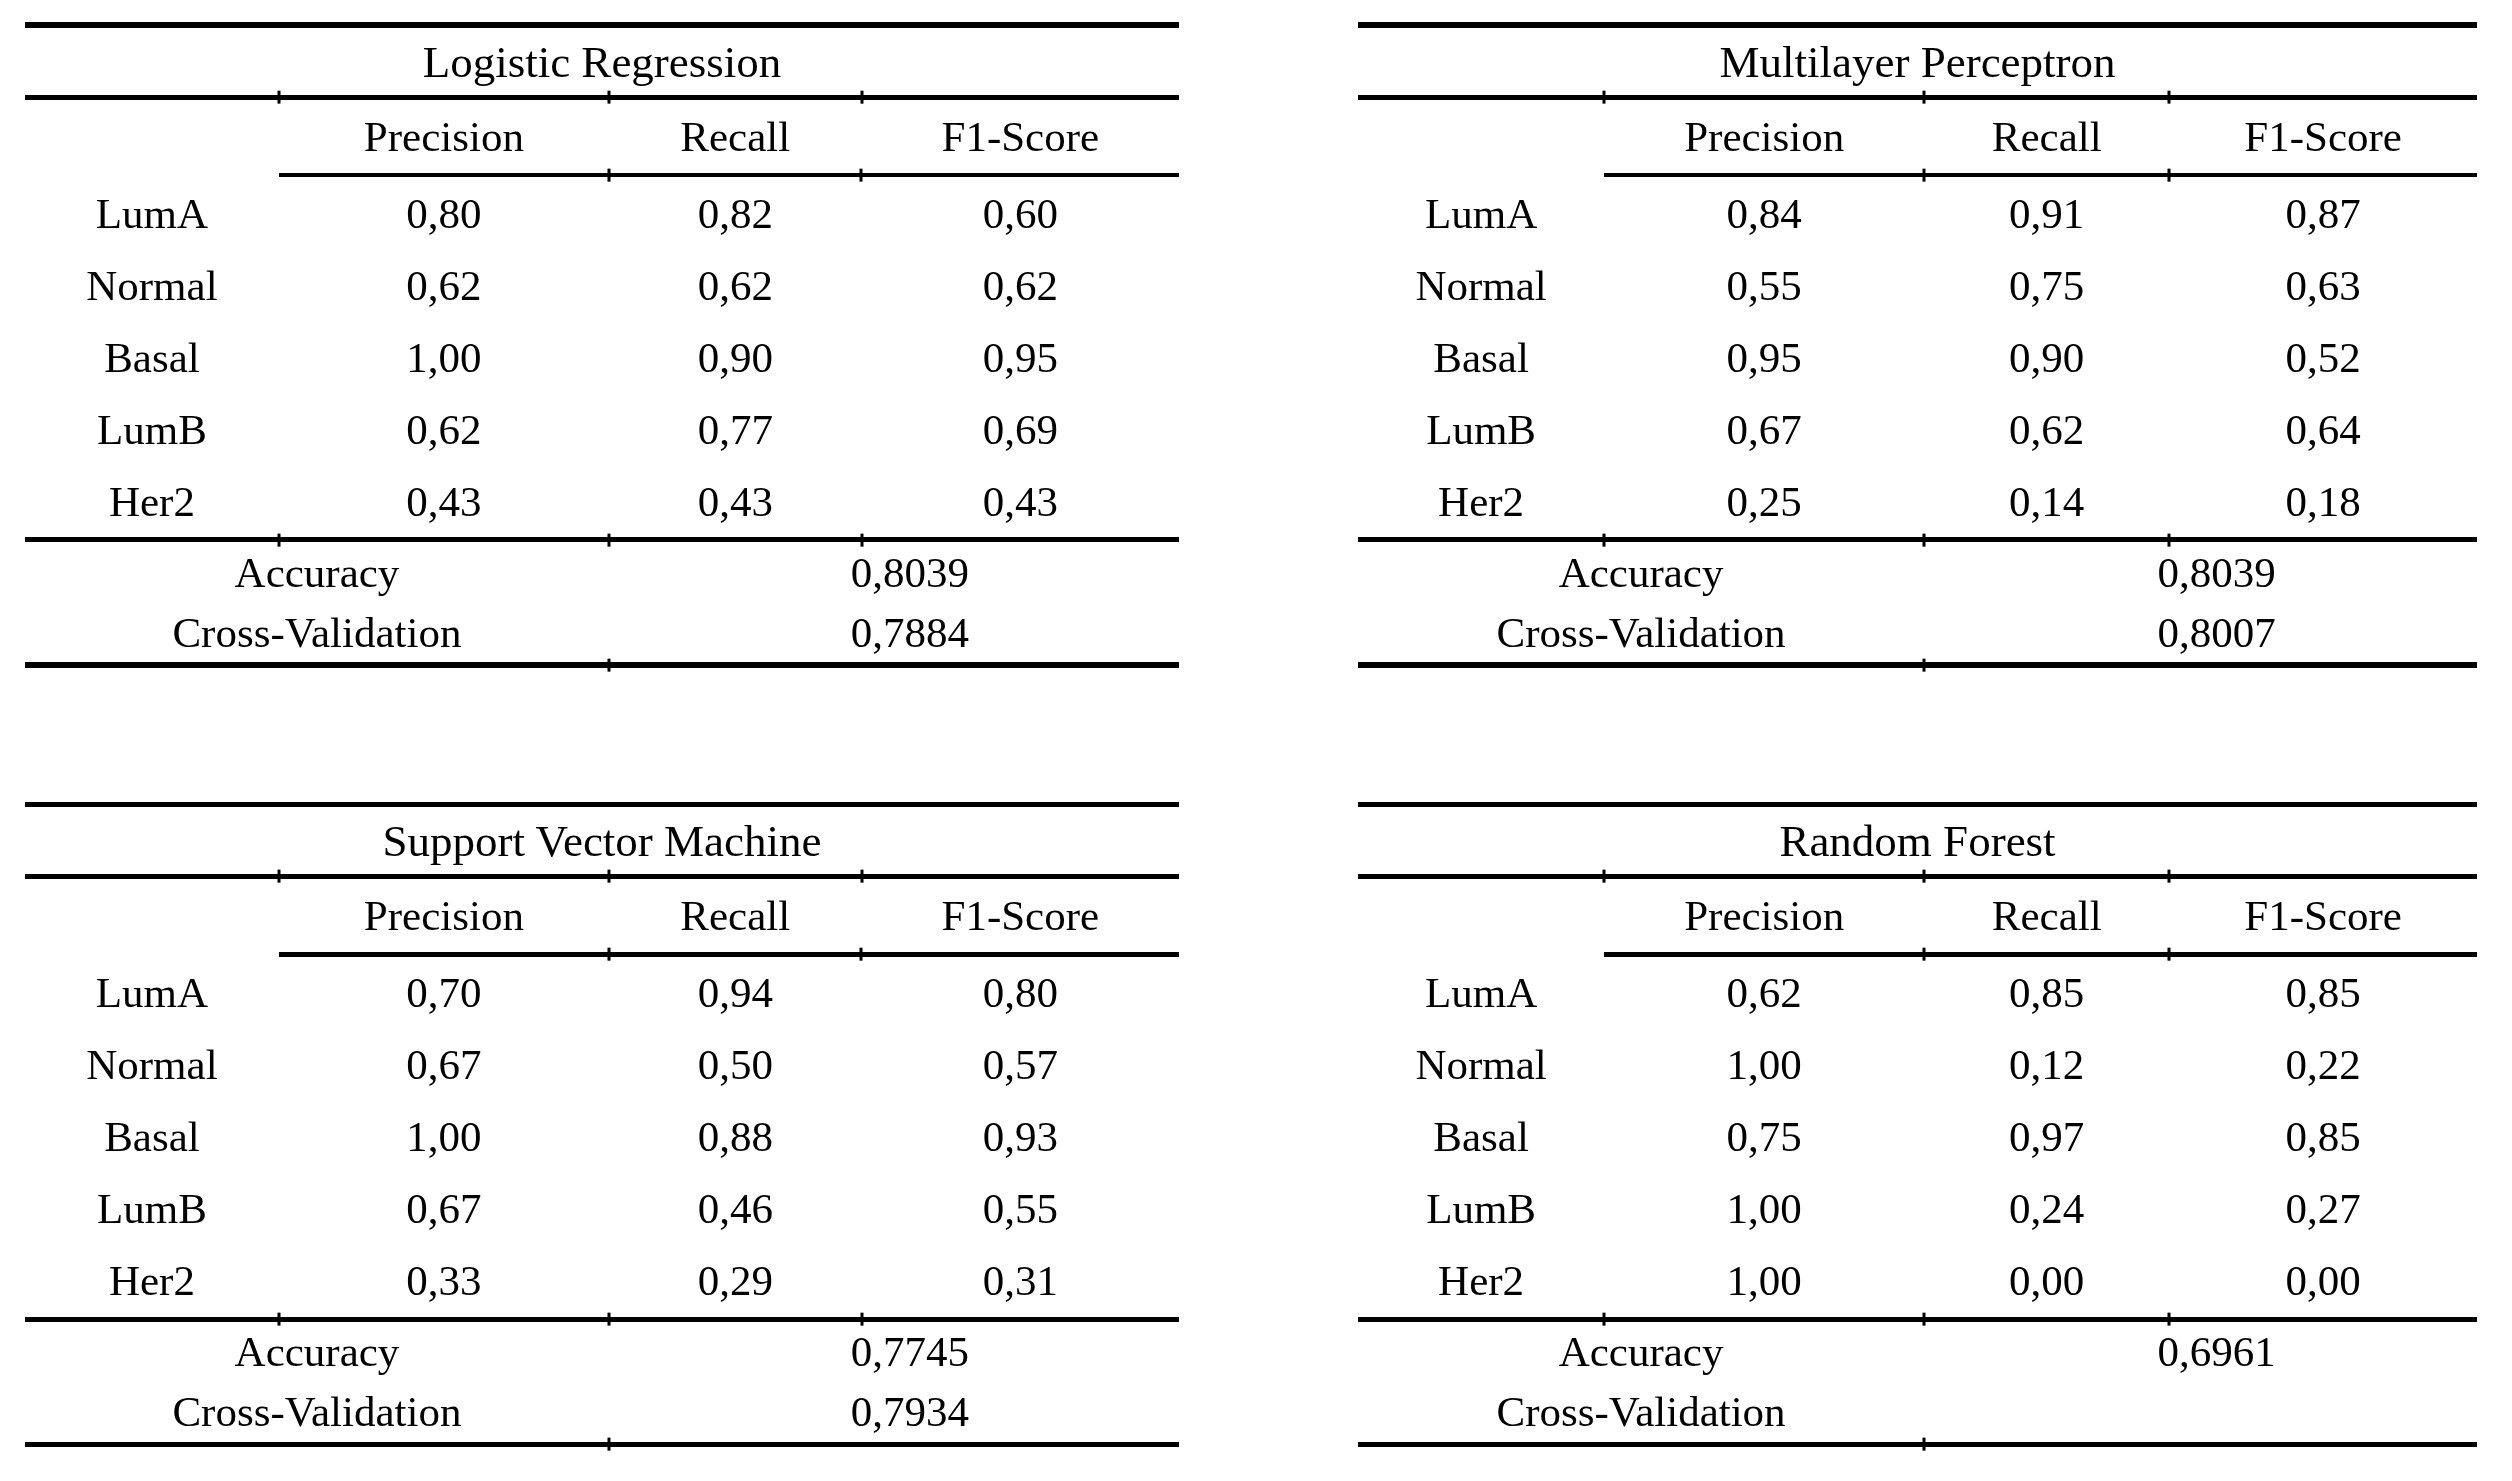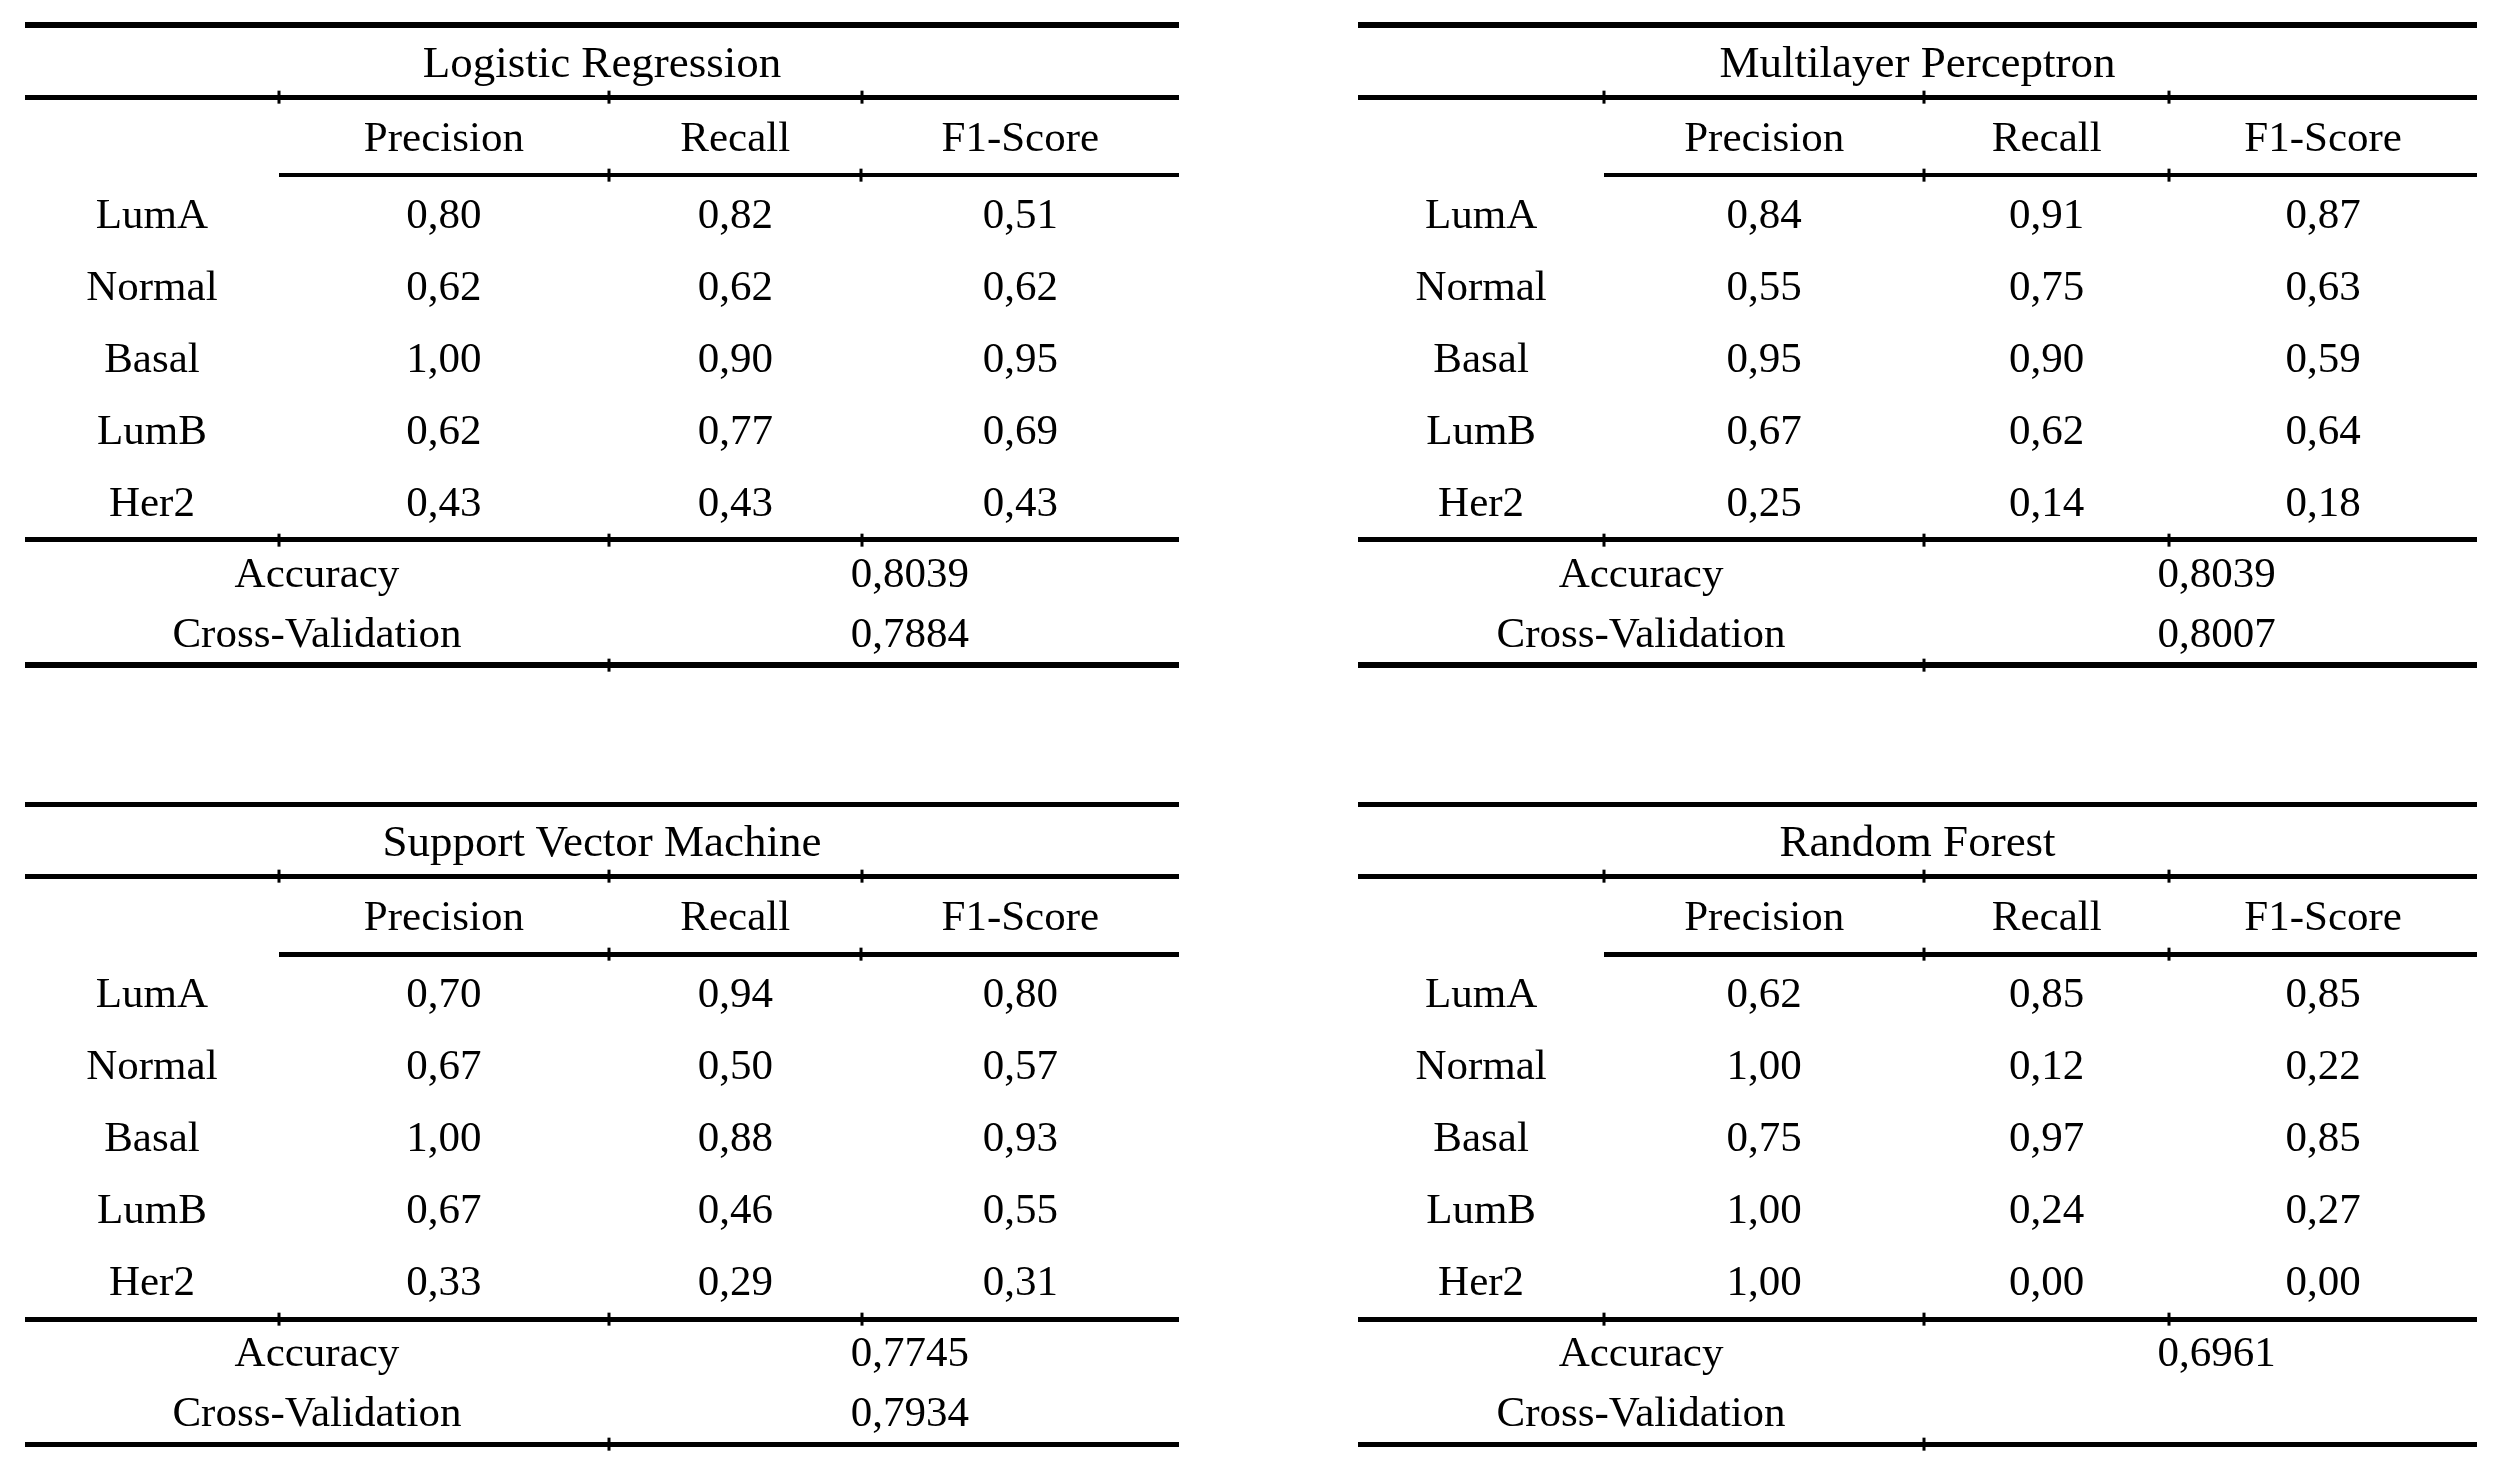--- a/index.html
+++ b/index.html
@@ -61,21 +61,21 @@
         <div class="cell">F1-Score</div>
       </div>
       <div class="rule mid partial">
         <span class="tick" style="left:36.7%"></span>
         <span class="tick" style="left:64.7%"></span>
       </div>
       <div class="trow data-row">
         <div class="cell">LumA</div>
         <div class="cell">0,80</div>
         <div class="cell">0,82</div>
-        <div class="cell">0,51</div>
+        <div class="cell">0,60</div>
       </div>
       <div class="trow data-row">
         <div class="cell">Normal</div>
         <div class="cell">0,62</div>
         <div class="cell">0,62</div>
         <div class="cell">0,62</div>
       </div>
       <div class="trow data-row">
         <div class="cell">Basal</div>
         <div class="cell">1,00</div>
@@ -139,21 +139,21 @@
       <div class="trow data-row">
         <div class="cell">Normal</div>
         <div class="cell">0,55</div>
         <div class="cell">0,75</div>
         <div class="cell">0,63</div>
       </div>
       <div class="trow data-row">
         <div class="cell">Basal</div>
         <div class="cell">0,95</div>
         <div class="cell">0,90</div>
-        <div class="cell">0,59</div>
+        <div class="cell">0,52</div>
       </div>
       <div class="trow data-row">
         <div class="cell">LumB</div>
         <div class="cell">0,67</div>
         <div class="cell">0,62</div>
         <div class="cell">0,64</div>
       </div>
       <div class="trow data-row">
         <div class="cell">Her2</div>
         <div class="cell">0,25</div>

